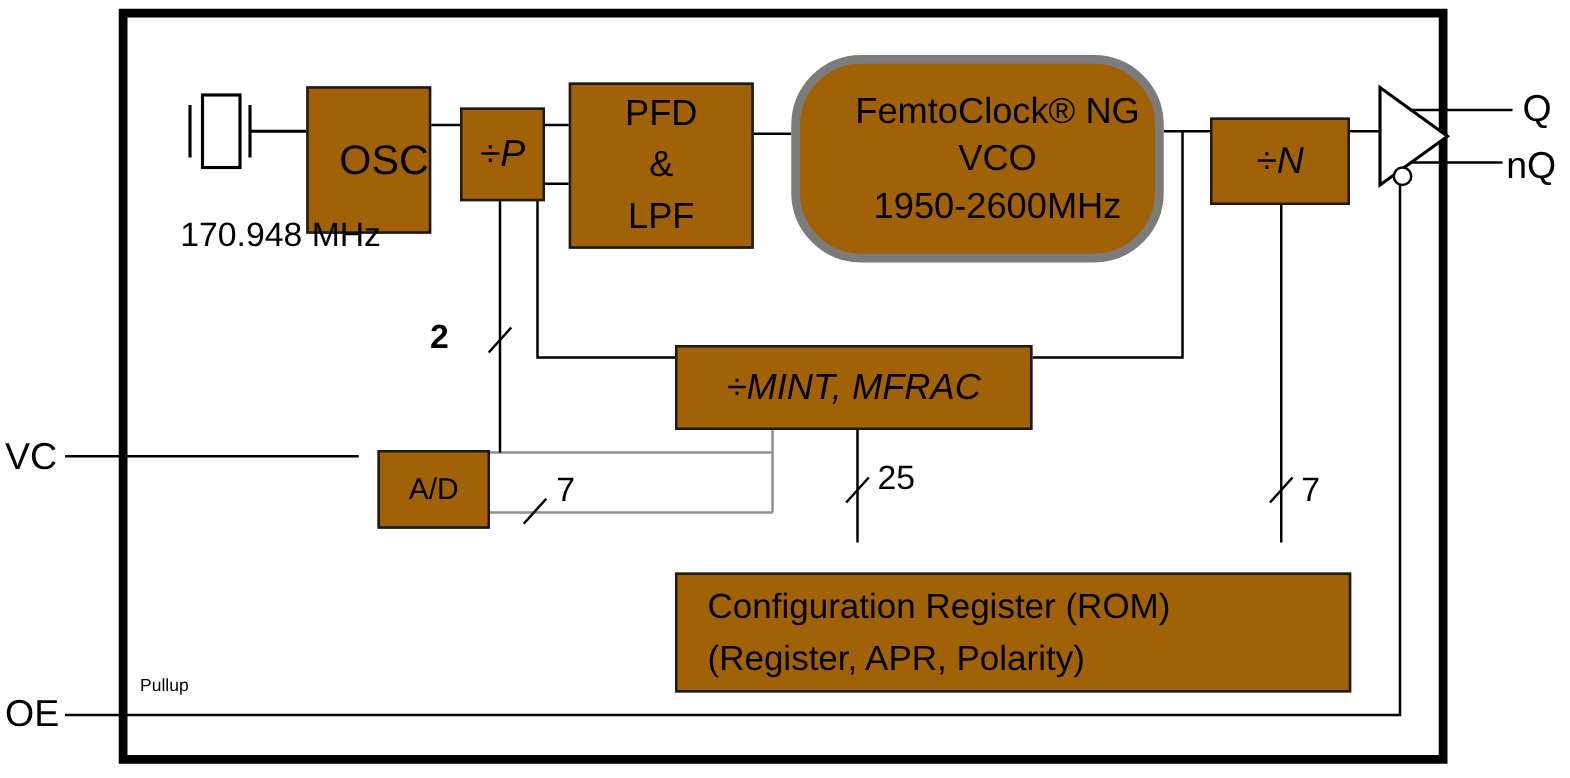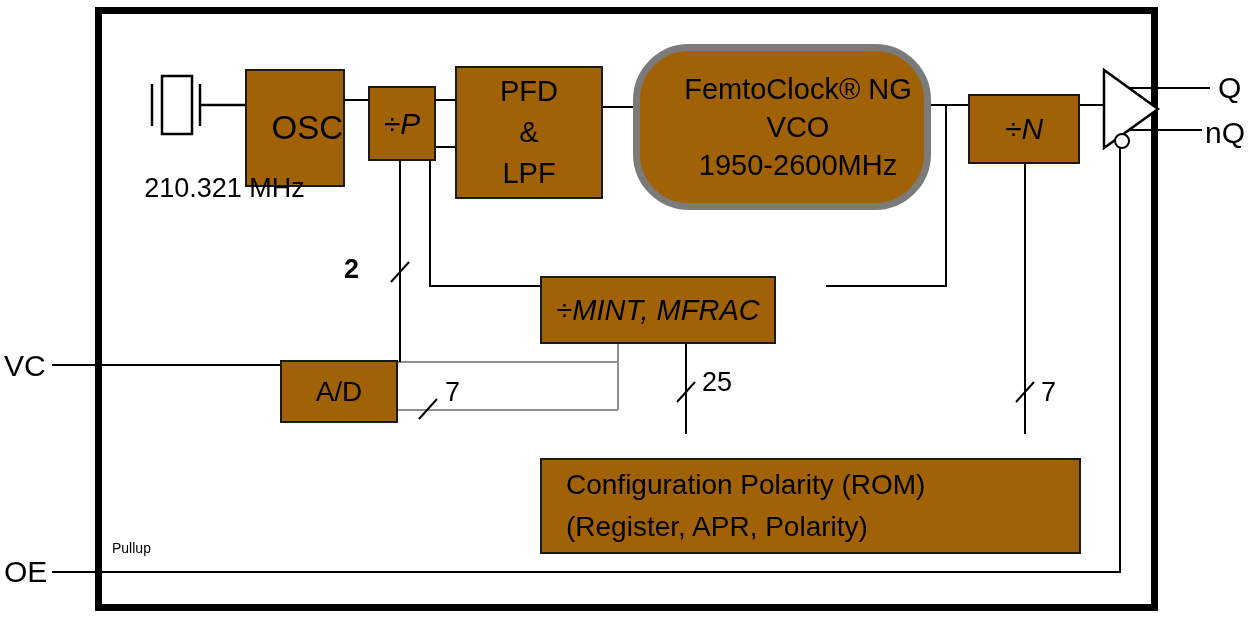--- a/index.html
+++ b/index.html
@@ -22,22 +22,22 @@
   .box .ln{display:block;}
   #osc-block{left:245px;top:45px;width:100px;height:118px;font-size:33px;align-items:flex-end;}
   #divp-block{left:368px;top:62px;width:68px;height:75px;font-size:30px;font-style:italic;}
   #pfd-block{left:455px;top:42px;width:148px;height:133px;font-size:29px;line-height:41px;}
   #vco-block{
     left:633px;top:20px;width:298px;height:166px;
     border:7px solid #7b7b7b;border-radius:56px;
     font-size:29px;line-height:38px;padding-left:32px;
   }
   #divn-block{left:968px;top:70px;width:112px;height:70px;font-size:30px;font-style:italic;}
-  #mint-block{left:540px;top:252px;width:236px;height:68px;font-size:29px;font-style:italic;}
-  #ad-block{left:280px;top:336px;width:118px;height:63px;font-size:28px;}
+  #mint-block{left:540px;top:252px;width:286px;height:68px;font-size:29px;font-style:italic;}
+  #ad-block{left:302px;top:336px;width:90px;height:63px;font-size:24px;}
   #config-block{
     left:540px;top:434px;width:541px;height:96px;font-size:28px;line-height:42px;
     align-items:flex-start;justify-content:center;padding-left:24px;text-align:left;
   }
   .lbl{position:absolute;font-size:30px;white-space:nowrap;}
   #vc-label{left:4px;top:349px;}
   #oe-label{left:4px;top:555px;}
   #q-label{left:1218px;top:71px;}
   #nq-label{left:1205px;top:116px;}
   #freq-label{left:122px;top:173px;width:205px;text-align:center;font-size:27px;}
@@ -129,29 +129,29 @@
 
   <div id="mint-block" class="box">
     <span class="ln">÷MINT, MFRAC</span>
   </div>
 
   <div id="ad-block" class="box">
     <span class="ln">A/D</span>
   </div>
 
   <div id="config-block" class="box">
-    <span class="ln">Configuration Polarity (ROM)</span>
+    <span class="ln">Configuration Register (ROM)</span>
     <span class="ln">(Register, APR, Polarity)</span>
   </div>
 
   <div id="vc-label" class="lbl">VC</div>
   <div id="oe-label" class="lbl">OE</div>
   <div id="q-label" class="lbl">Q</div>
   <div id="nq-label" class="lbl">nQ</div>
-  <div id="freq-label" class="lbl">210.321 MHz</div>
+  <div id="freq-label" class="lbl">170.948 MHz</div>
   <div id="pullup-label" class="lbl">Pullup</div>
 
   <div id="bus-p-label" class="buslbl">2</div>
   <div id="bus-ad-label" class="buslbl">7</div>
   <div id="bus-mint-label" class="buslbl">25</div>
   <div id="bus-n-label" class="buslbl">7</div>
 
 </div>
 
 </body></html>

